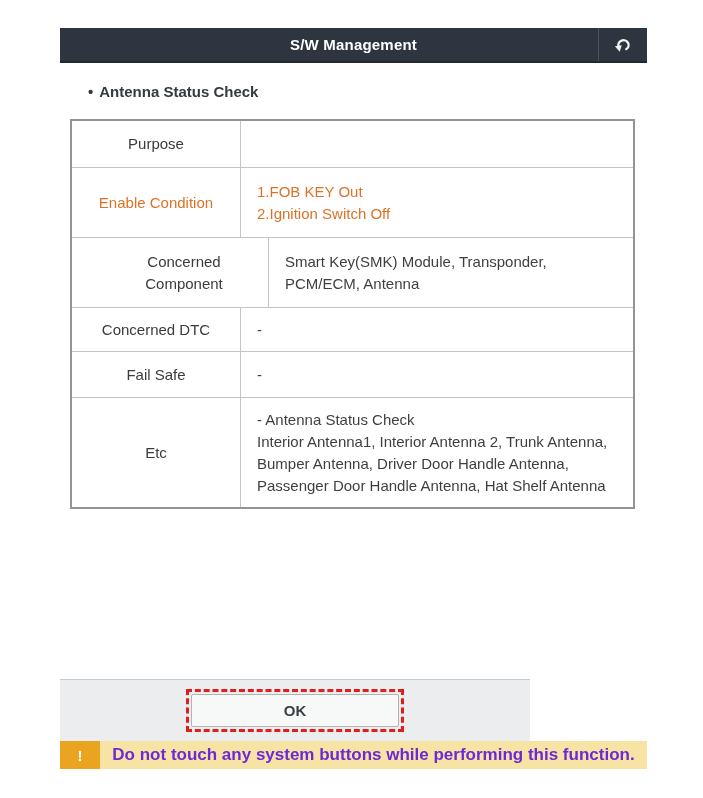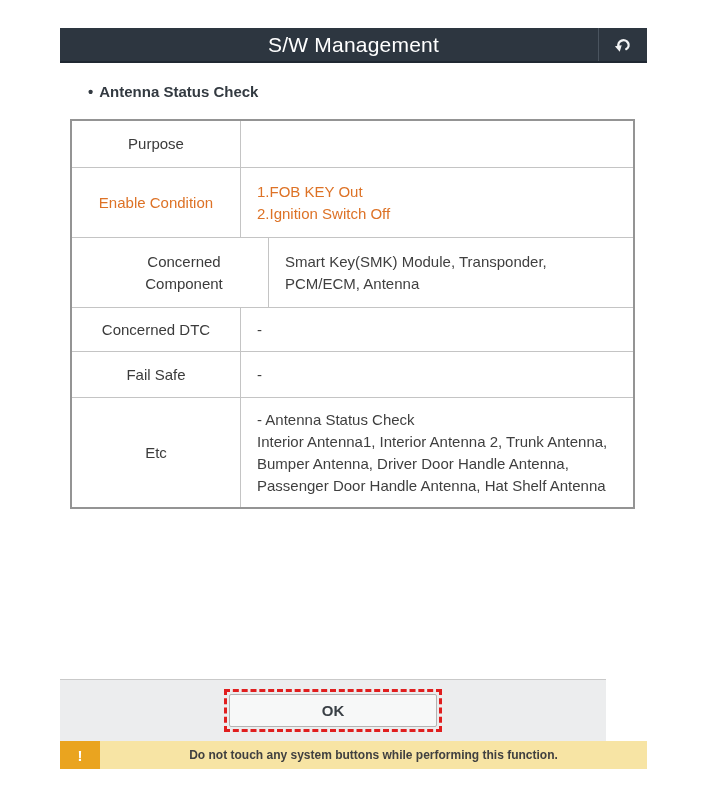--- a/index.html
+++ b/index.html
@@ -22,22 +22,22 @@
     height: 35px;
     background: #2d3640;
     border-bottom: 2px solid #202832;
     box-sizing: border-box;
     display: flex;
     align-items: center;
     justify-content: center;
   }
   .topbar-title {
     color: #ffffff;
-    font-size: 21px;
-    font-weight: normal;
+    font-size: 15px;
+    font-weight: bold;
     letter-spacing: 0.2px;
   }
   .back-btn {
     position: absolute;
     right: 0;
     top: 0;
     width: 48px;
     height: 33px;
     border-left: 1px solid #4a545f;
     display: flex;
@@ -105,21 +105,21 @@
   .r-failsafe  { min-height: 46px; }
   .r-etc       { min-height: 110px; }
   .orange { color: #dd7226; }
   .wrap-narrow { display: inline-block; max-width: 118px; }
 
   
   .footer-strip {
     position: absolute;
     left: 60px;
     top: 679px;
-    width: 546px;
+    width: 470px;
     height: 62px;
     background: #ecedee;
     border-top: 1px solid #c9c9c9;
     box-sizing: border-box;
     display: flex;
     align-items: center;
     justify-content: center;
   }
   .ok-focus {
     border: 3px dashed #e01e1e;
@@ -163,23 +163,23 @@
     font-size: 15px;
     display: flex;
     align-items: center;
     justify-content: center;
   }
   .warning-text {
     flex: 1;
     display: flex;
     align-items: center;
     justify-content: center;
-    font-size: 12px;
-    font-weight: bold;
-    color: #404040;
+    font-size: 17px;
+    font-weight: bold;
+    color: #6d28d9;
   }
 </style>
 </head>
 <body>
 
 <div class="topbar">
   <span class="topbar-title">S/W Management</span>
   <div class="back-btn">
     <span>
       <svg width="22" height="22" viewBox="0 0 24 24">

